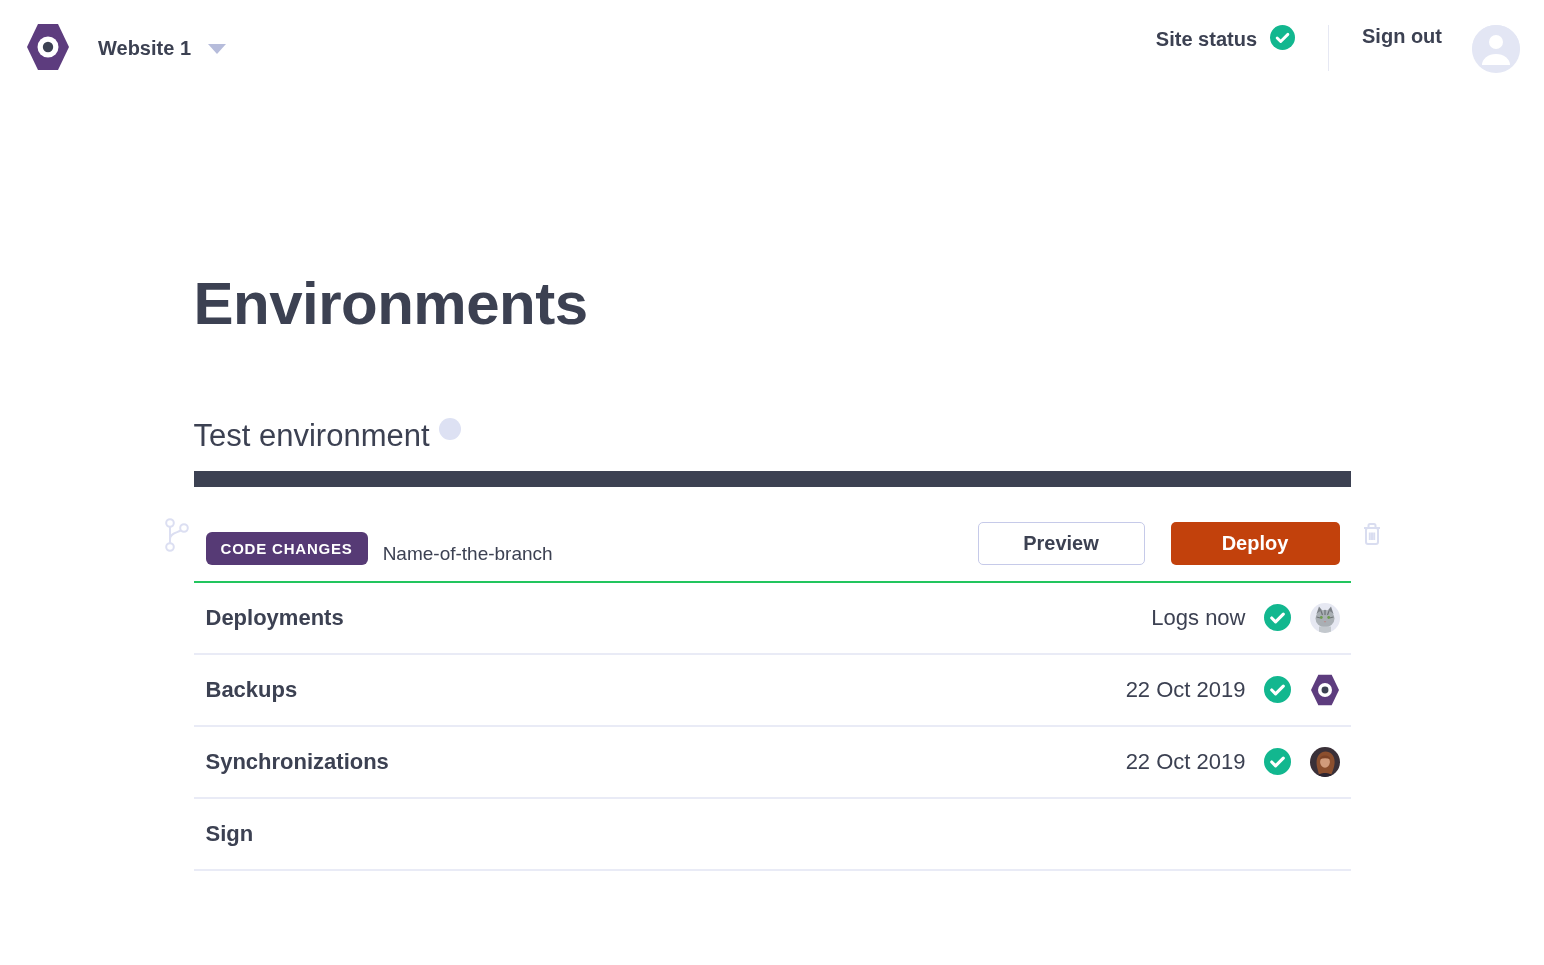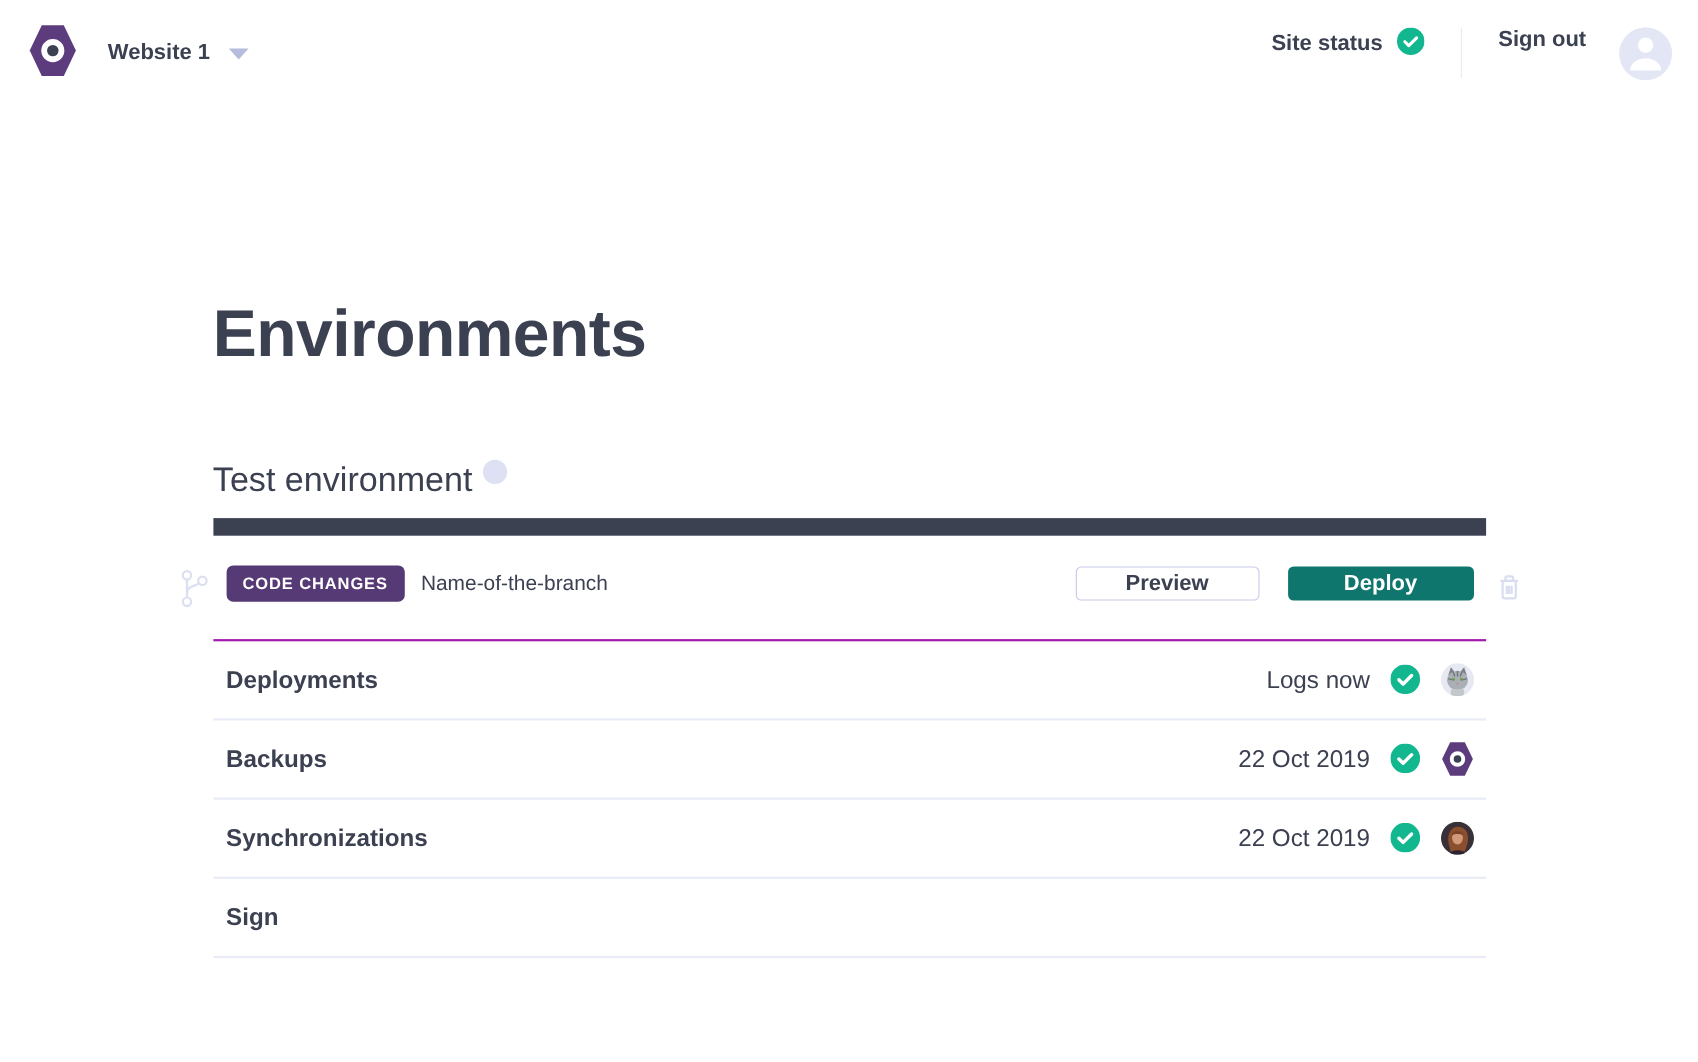--- a/index.html
+++ b/index.html
@@ -54,52 +54,52 @@
   .env-header { margin-top: 80px; display: flex; align-items: flex-start; }
   .env-title { font-size: 31px; font-weight: 400; line-height: 1.15; text-align: center; }
   .env-dot {
     width: 22px; height: 22px; border-radius: 50%;
     background: #dde1f3; margin-left: 9px; margin-top: 0px;
   }
   .env-bar { height: 16px; background: #3c4152; margin-top: 17px; }
 
   .branch-row {
     height: 94px;
-    display: flex; align-items: center;
-    padding: 0 11px 6px 12px;
+    display: flex; align-items: flex-end;
+    padding: 0 11px 16px 12px;
     position: relative;
   }
   .git-branch { position: absolute; left: -30px; top: 30px; }
   .badge {
     background: #563a75; color: #ffffff;
     font-size: 15px; font-weight: 700; letter-spacing: 0.8px;
     padding: 8px 15px; border-radius: 6px;
     white-space: nowrap;
   }
   .branch-name { font-size: 19px; font-weight: 400; margin-left: 15px; }
   .btn {
-    height: 31px; border-radius: 5px;
+    height: 43px; border-radius: 5px;
     font-family: "Liberation Sans", sans-serif;
     font-size: 20px; font-weight: 700;
     cursor: pointer;
   }
   .btn-outline {
     width: 167px;
     background: #ffffff; color: #3c4152;
     border: 1px solid #c6cae9;
     margin-left: auto; margin-right: 26px;
   }
   .btn-dark {
     width: 169px;
-    background: #0f766e; color: #ffffff;
+    background: #c2410c; color: #ffffff;
     border: none;
   }
   .trash { position: absolute; right: -34px; top: 33px; cursor: pointer; }
 
-  .env-table { border-top: 2px solid #a21caf; }
+  .env-table { border-top: 2px solid #22c55e; }
   .row {
     height: 72px;
     display: flex; align-items: center;
     padding: 0 11px 0 12px;
     border-bottom: 2px solid #e9ebf6;
     cursor: pointer;
   }
   .row-label { font-size: 22px; font-weight: 700; }
   .row-right { margin-left: auto; display: flex; align-items: center; }
   .row-time { font-size: 22px; font-weight: 400; }

